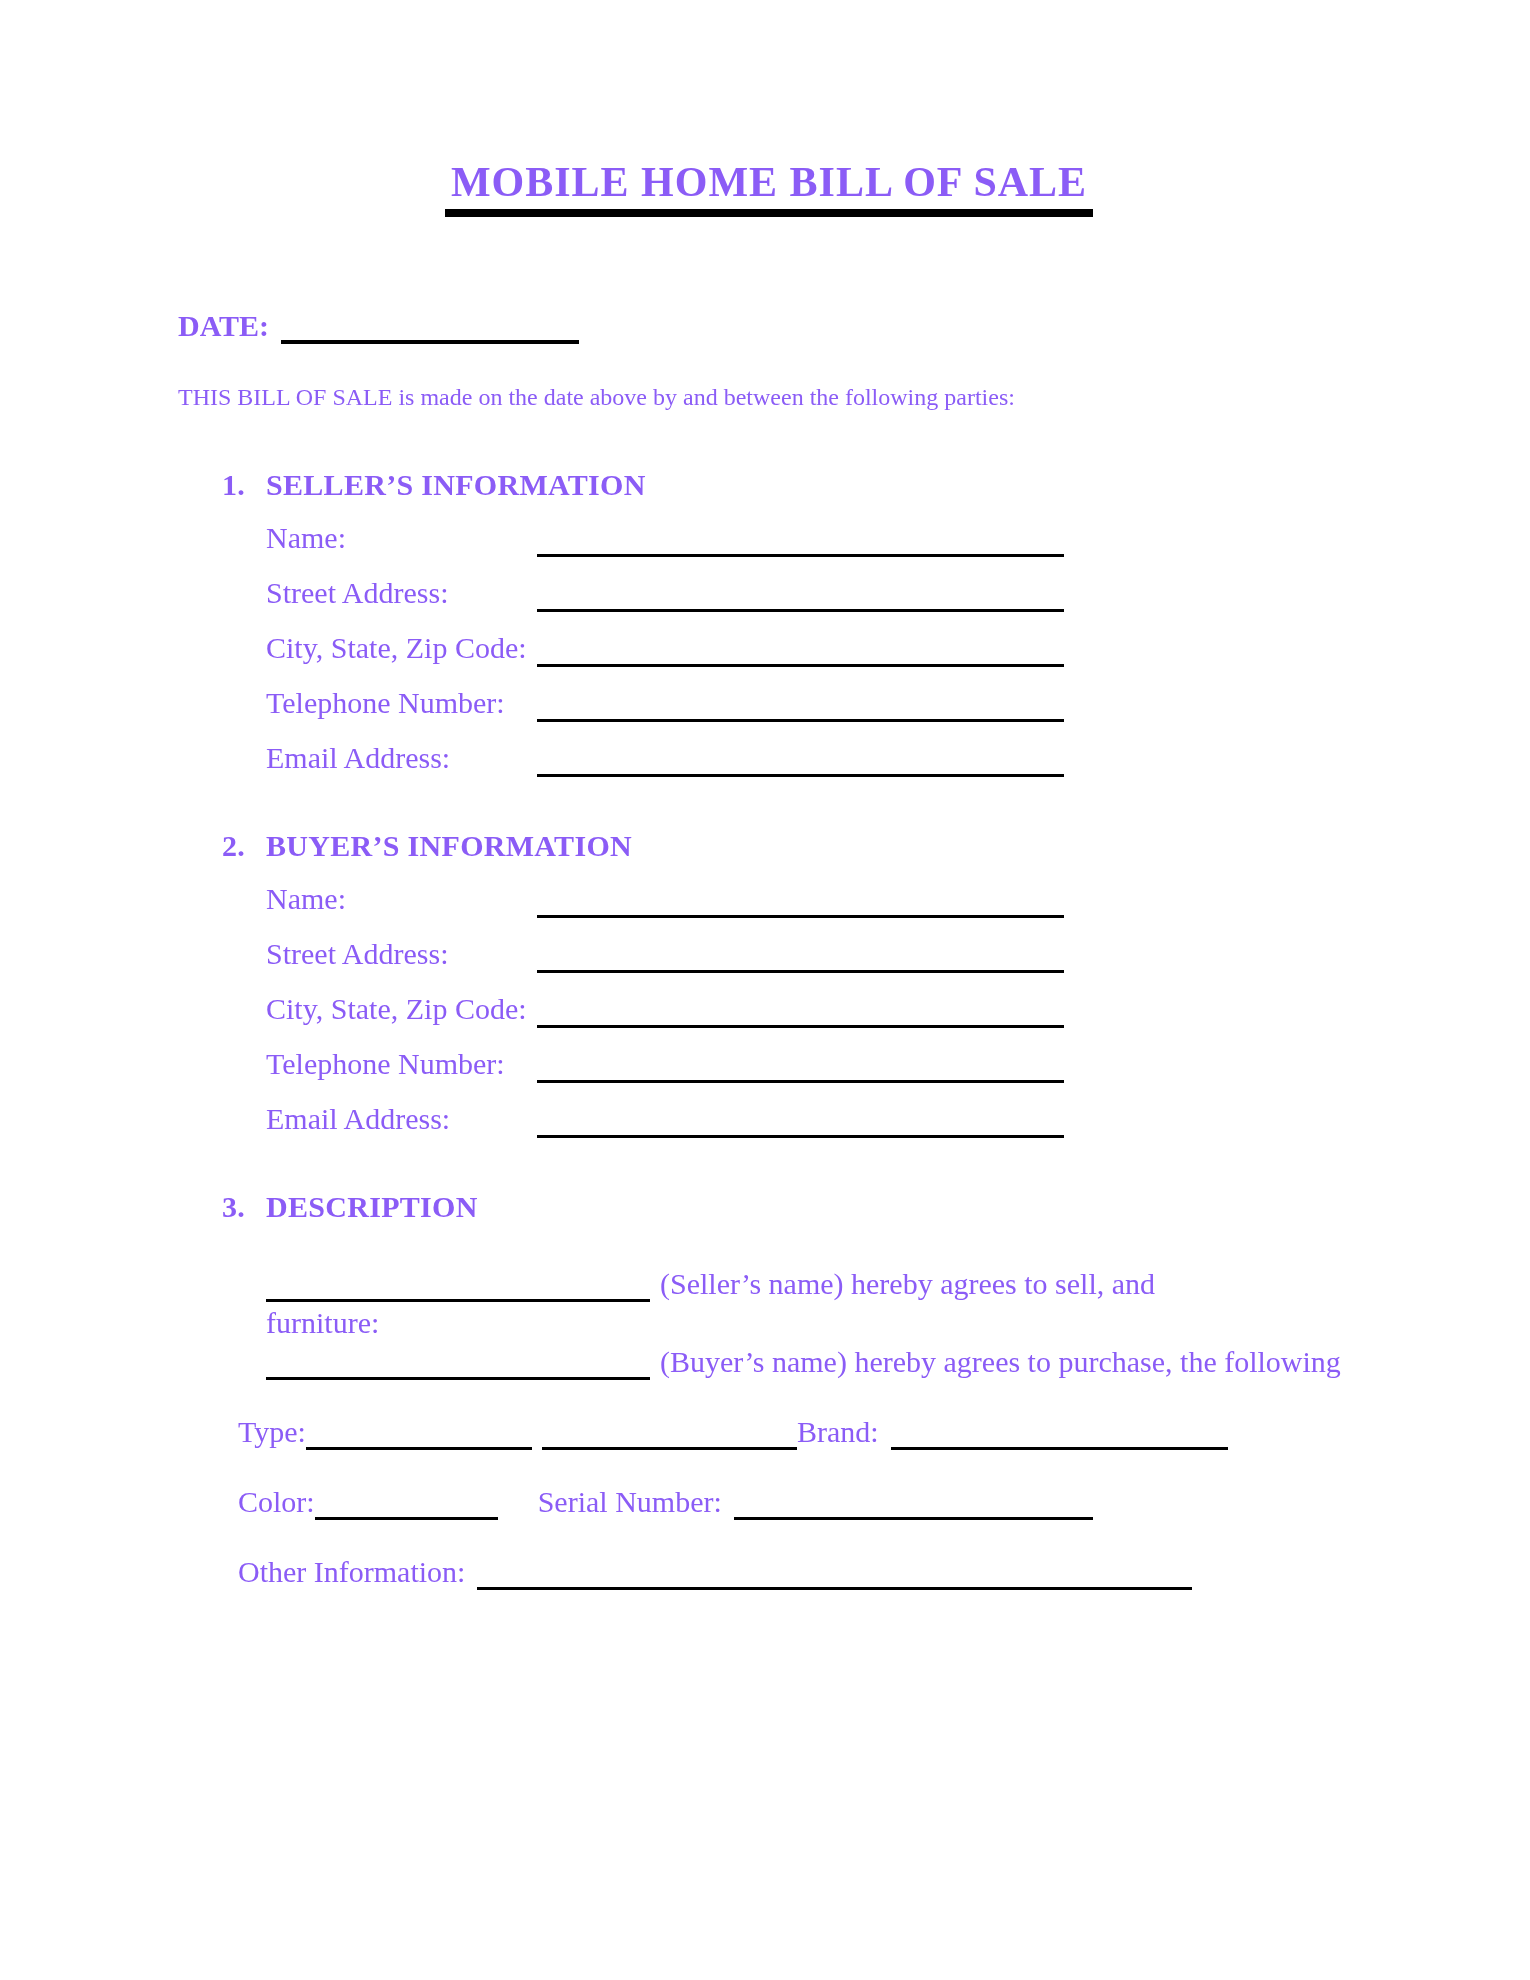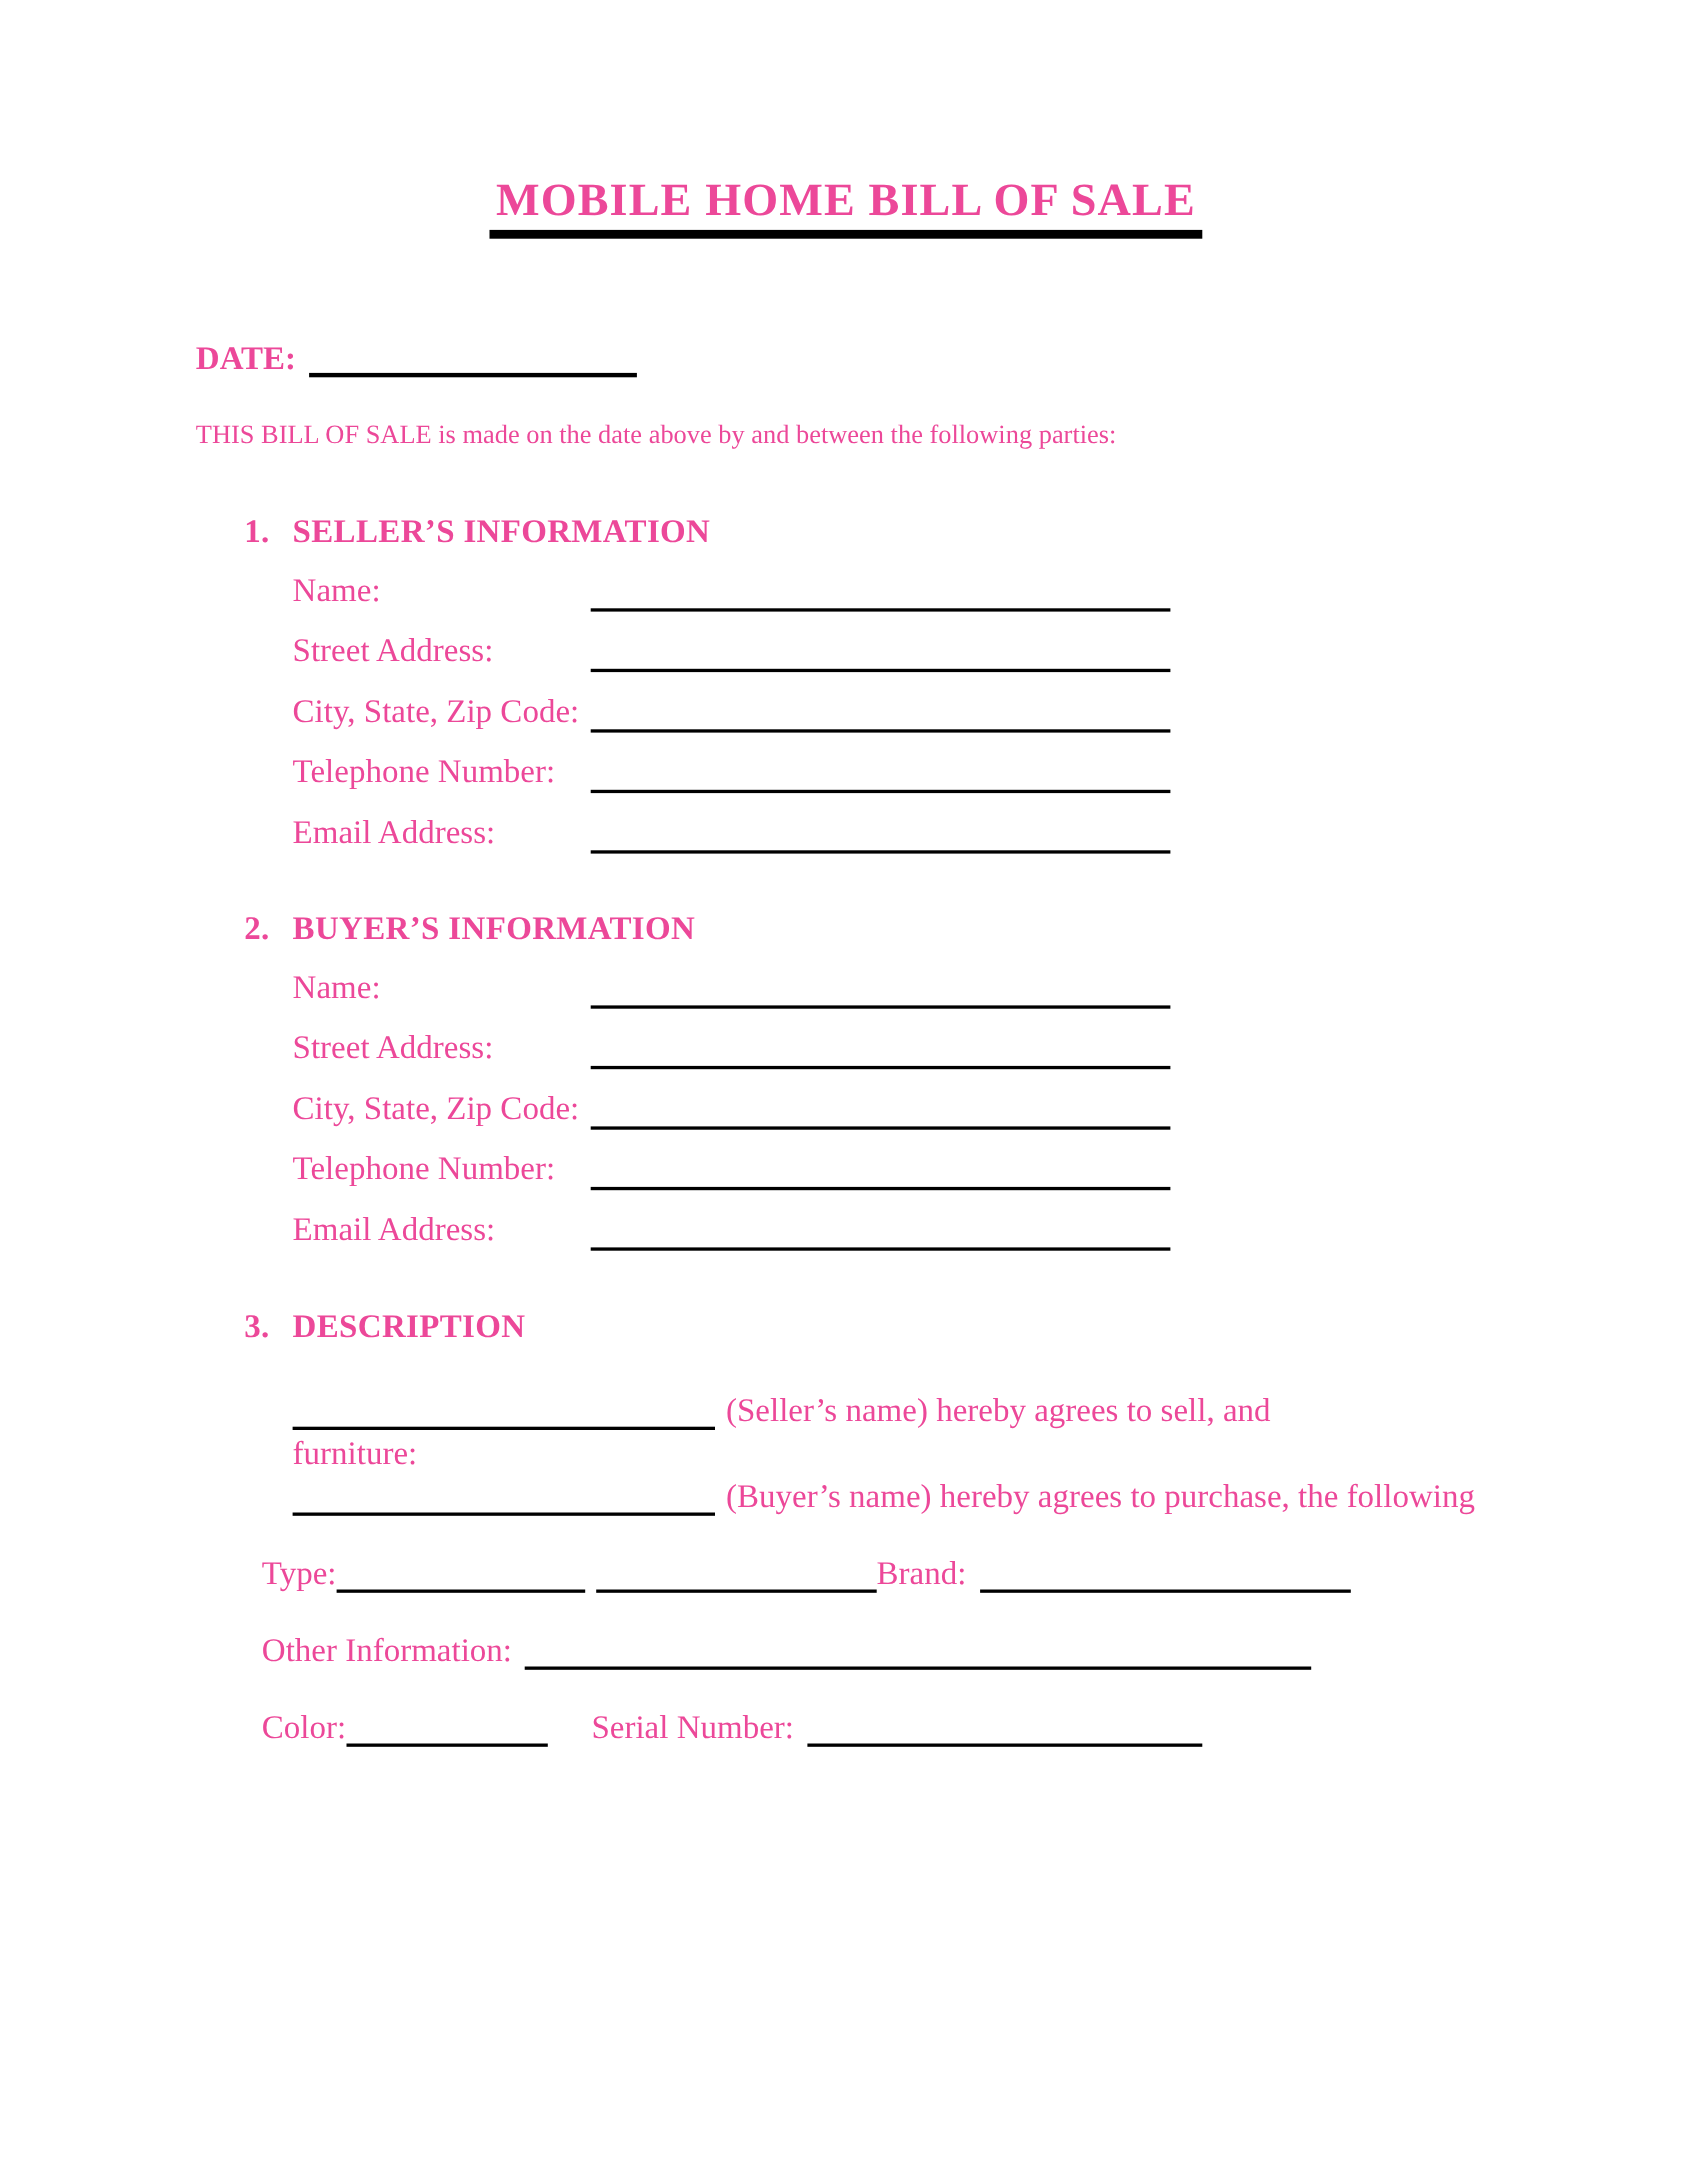--- a/index.html
+++ b/index.html
@@ -5,21 +5,21 @@
   html, body {
     margin: 0;
     padding: 0;
     background: #ffffff;
   }
   .page {
     position: relative;
     width: 1530px;
     height: 1980px;
     background: #ffffff;
-    color: #ec4899;
+    color: #8b5cf6;
     font-family: "Liberation Serif", "DejaVu Serif", serif;
     box-sizing: border-box;
     padding: 158px 140px 0 178px;
     overflow: hidden;
   }
 
   
   .title {
     text-align: center;
     margin-right: 30px;
@@ -211,21 +211,21 @@
       <div>
         <span class="bl bl-name"></span><span>(Buyer’s name) hereby agrees to purchase, the following</span>
       </div>
     </div>
 
     <div class="detail-row">
       <span>Type:</span><span class="bl bl-type1"></span><span class="bl bl-type2"></span><span>Brand:</span><span class="bl bl-brand"></span>
     </div>
 
     <div class="detail-row">
+      <span>Color:</span><span class="bl bl-color"></span><span class="gap-40"></span><span>Serial Number:</span><span class="bl bl-serial"></span>
+    </div>
+
+    <div class="detail-row">
       <span>Other Information:</span><span class="bl bl-other"></span>
     </div>
-
-    <div class="detail-row">
-      <span>Color:</span><span class="bl bl-color"></span><span class="gap-40"></span><span>Serial Number:</span><span class="bl bl-serial"></span>
-    </div>
   </div>
 
 </div>
 
 </body></html>

